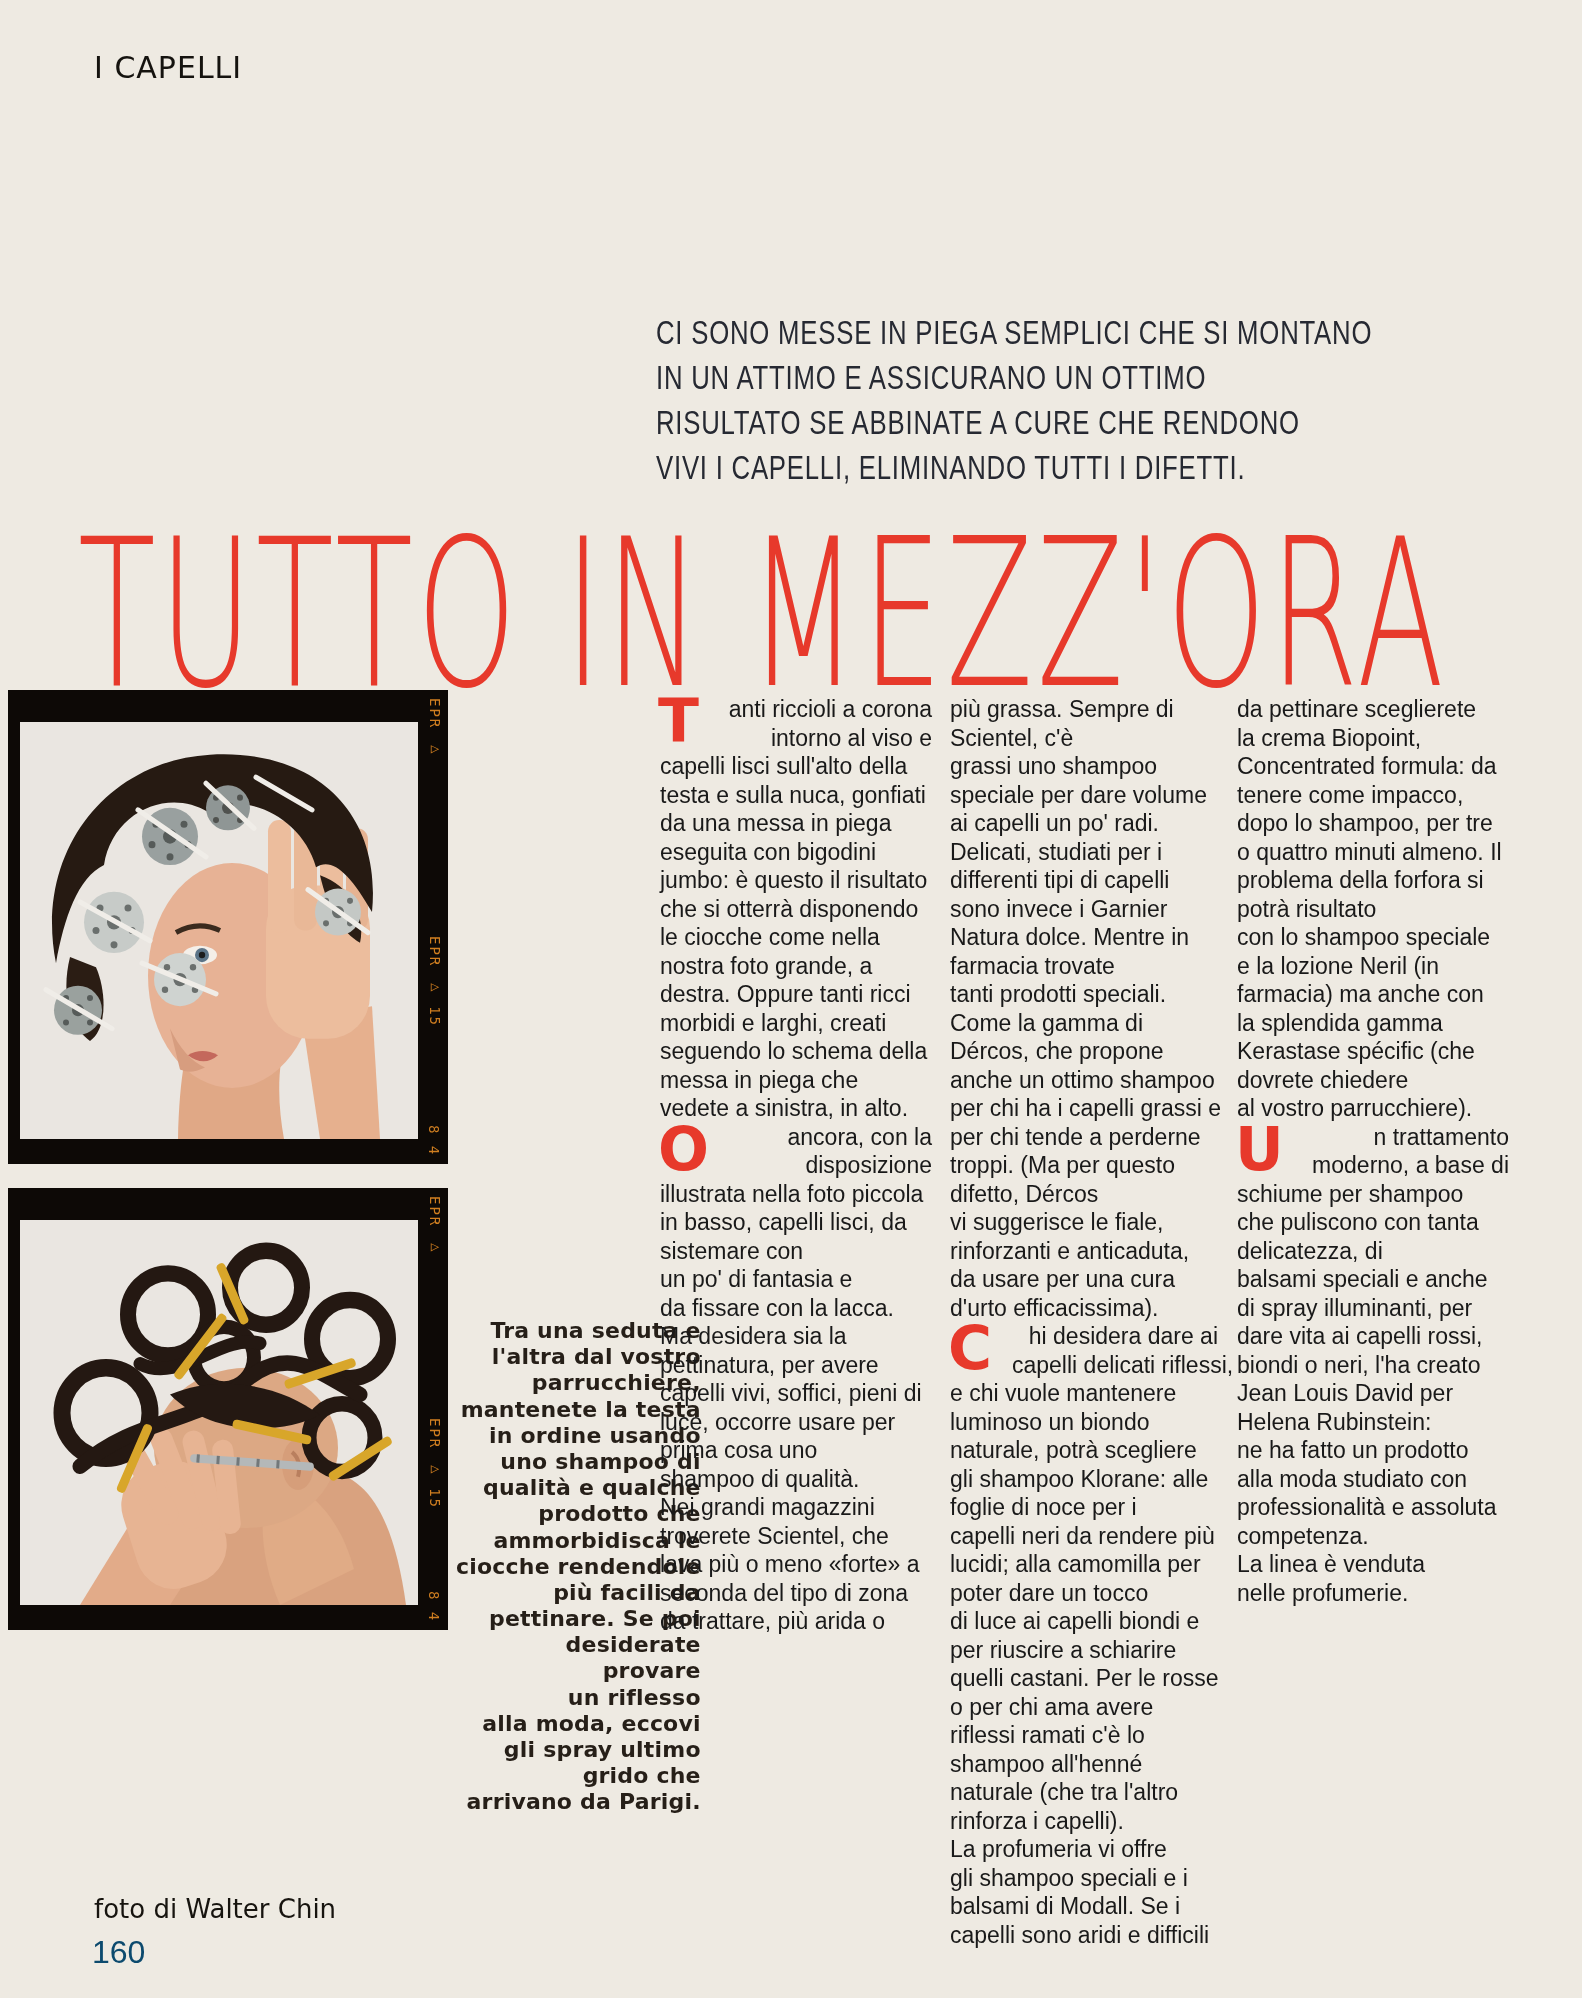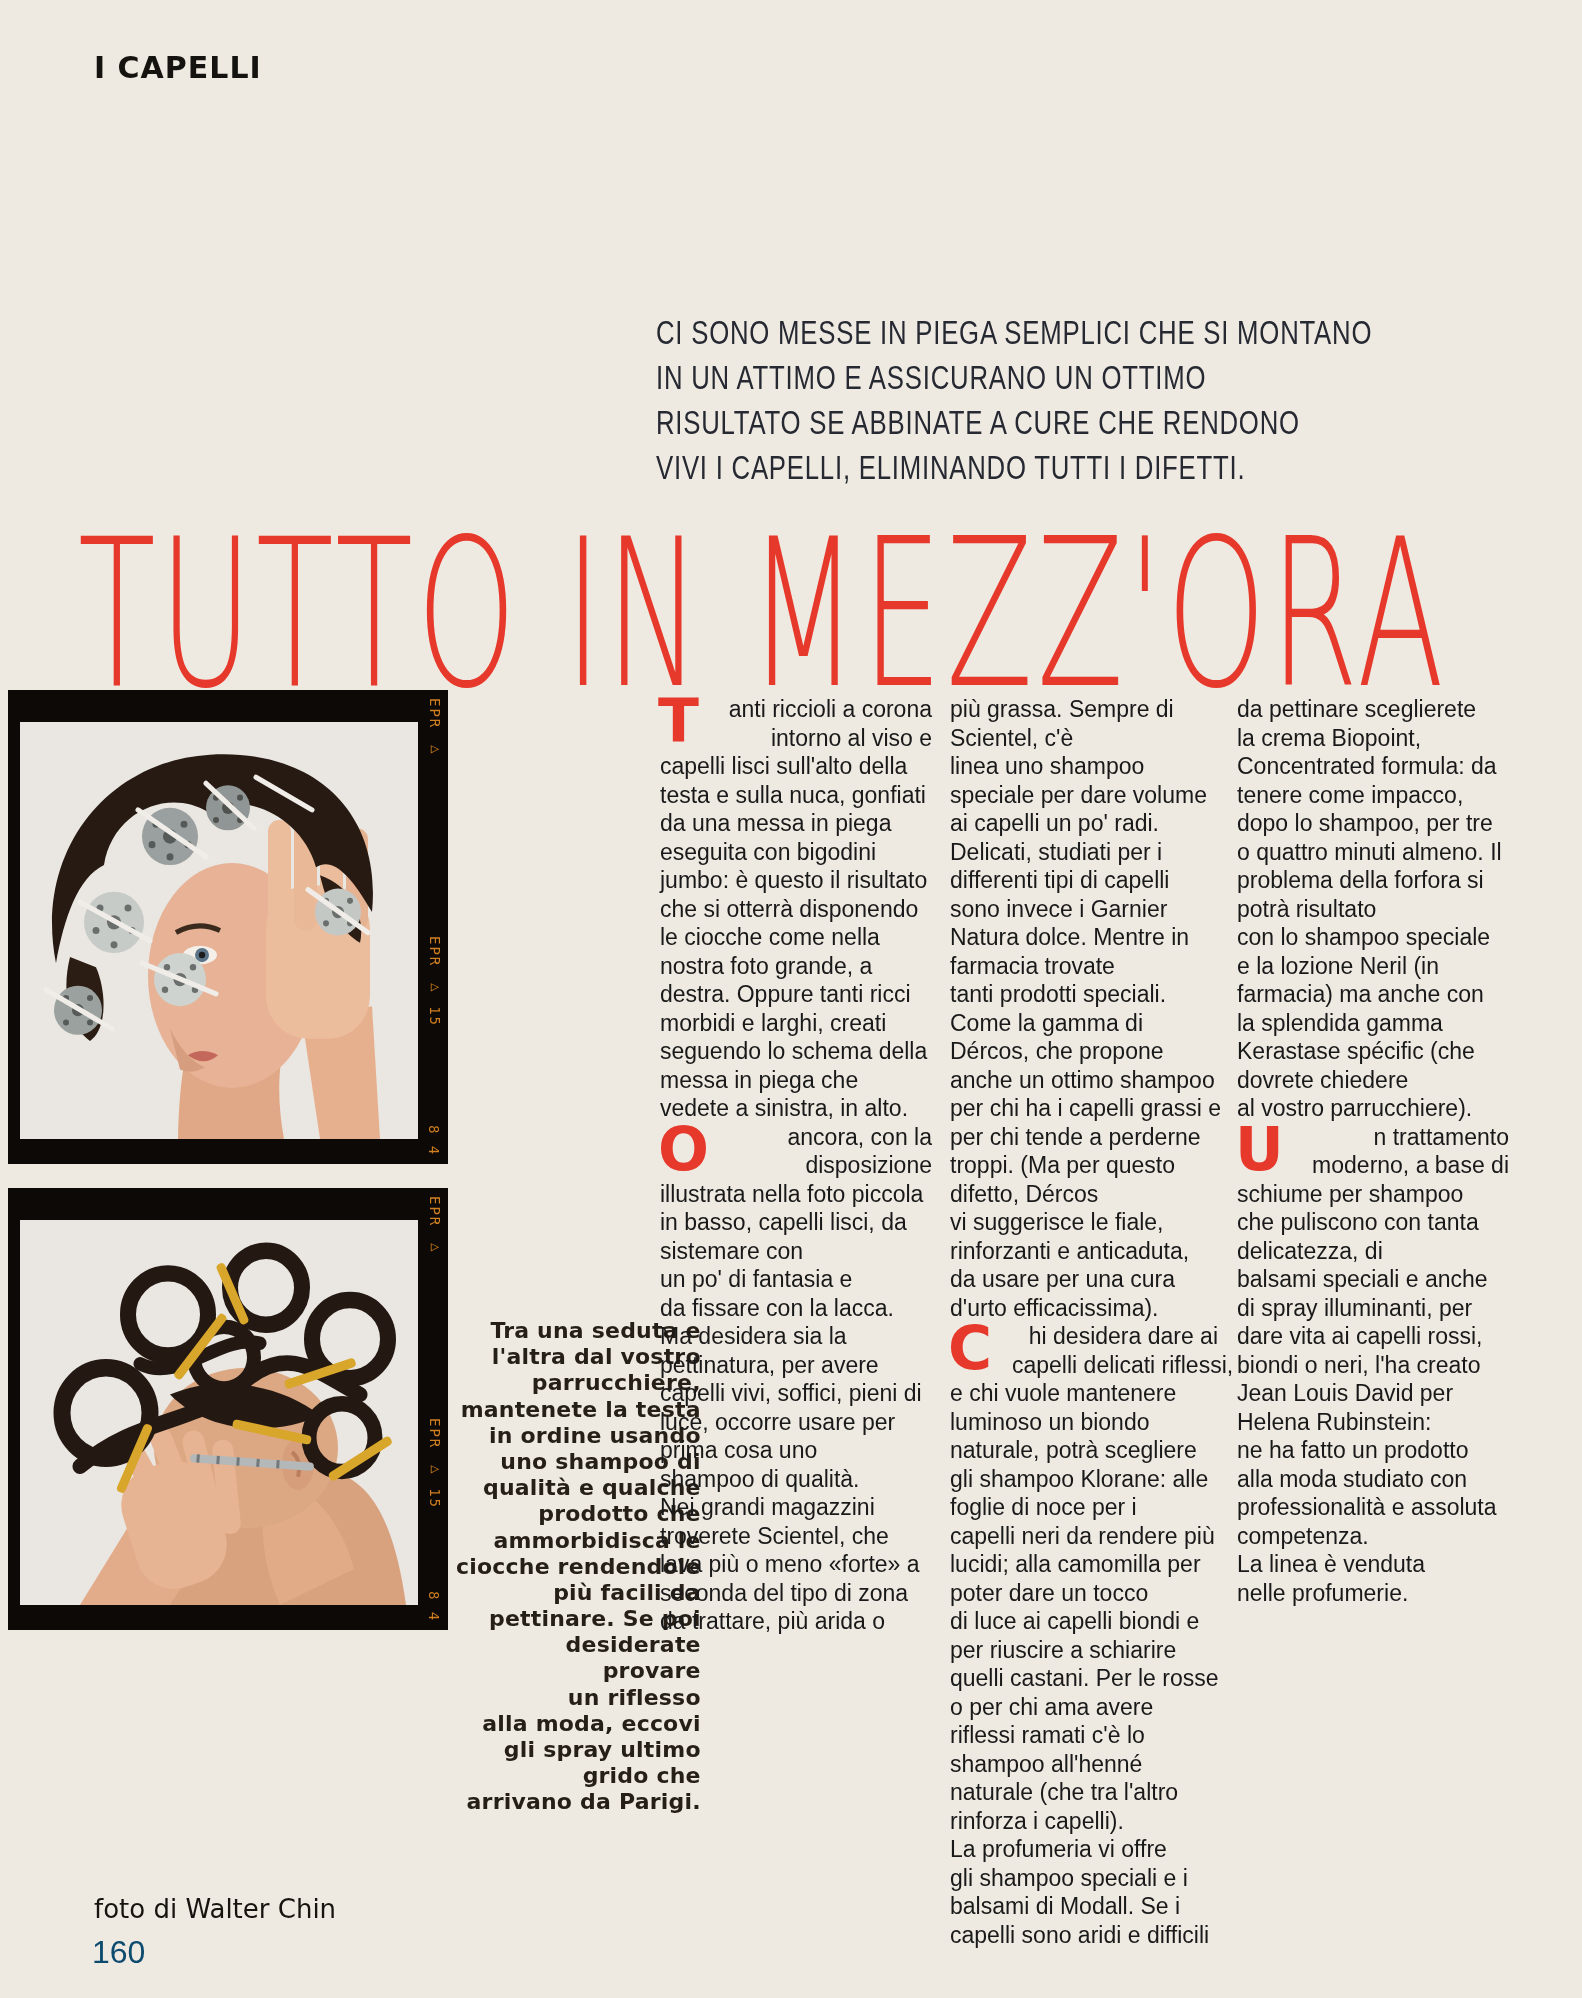--- a/index.html
+++ b/index.html
@@ -8,21 +8,21 @@
     width:1582px;height:1998px;
     background:#eeeae2;
     overflow:hidden;
     font-family:"Liberation Sans",sans-serif;
     color:#1b1b1b;
   }
   
   .kicker{
     position:absolute;left:94px;top:50px;
     font-family:"DejaVu Sans",sans-serif;
-    font-size:30px;font-weight:700;letter-spacing:1px;color:#15130f;
+    font-size:30px;font-weight:400;letter-spacing:1px;color:#15130f;
   }
   
   .intro{
     position:absolute;left:656px;top:314px;
     font-size:33px;font-weight:300;letter-spacing:1px;color:#262932;
     transform:scaleX(.78);transform-origin:0 0;
   }
   .intro .ln{height:45px;white-space:nowrap;}
   
   .title{
@@ -307,21 +307,21 @@
         <div class="ln">troverete Scientel, che</div>
         <div class="ln">lava più o meno «forte» a</div>
         <div class="ln">seconda del tipo di zona</div>
         <div class="ln">da trattare, più arida o</div>
       </div>
     </div>
   <div class="col" id="col2">
       <div class="seg">
         <div class="ln">più grassa. Sempre di</div>
         <div class="ln">Scientel, c'è</div>
-        <div class="ln">linea uno shampoo</div>
+        <div class="ln">grassi uno shampoo</div>
         <div class="ln">speciale per dare volume</div>
         <div class="ln">ai capelli un po' radi.</div>
         <div class="ln">Delicati, studiati per i</div>
         <div class="ln">differenti tipi di capelli</div>
         <div class="ln">sono invece i Garnier</div>
         <div class="ln">Natura dolce. Mentre in</div>
         <div class="ln">farmacia trovate</div>
         <div class="ln">tanti prodotti speciali.</div>
         <div class="ln">Come la gamma di</div>
         <div class="ln">Dércos, che propone</div>

